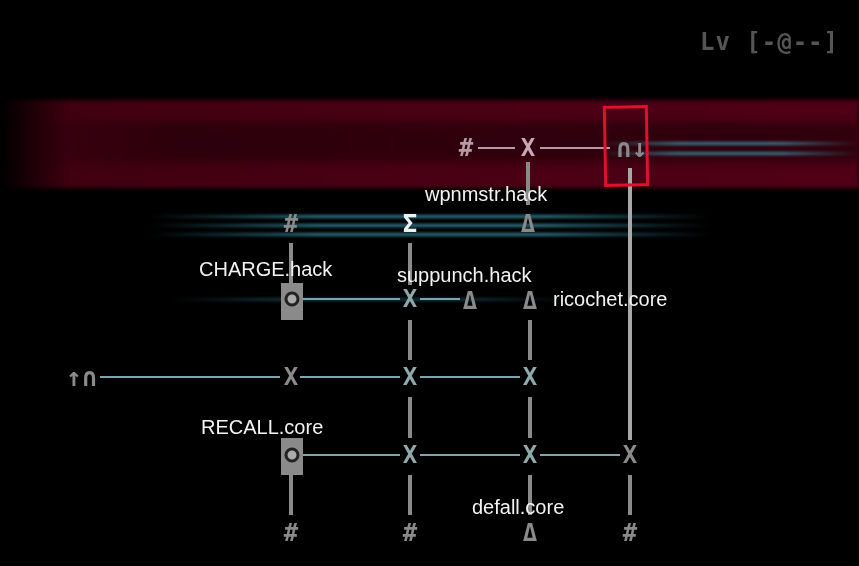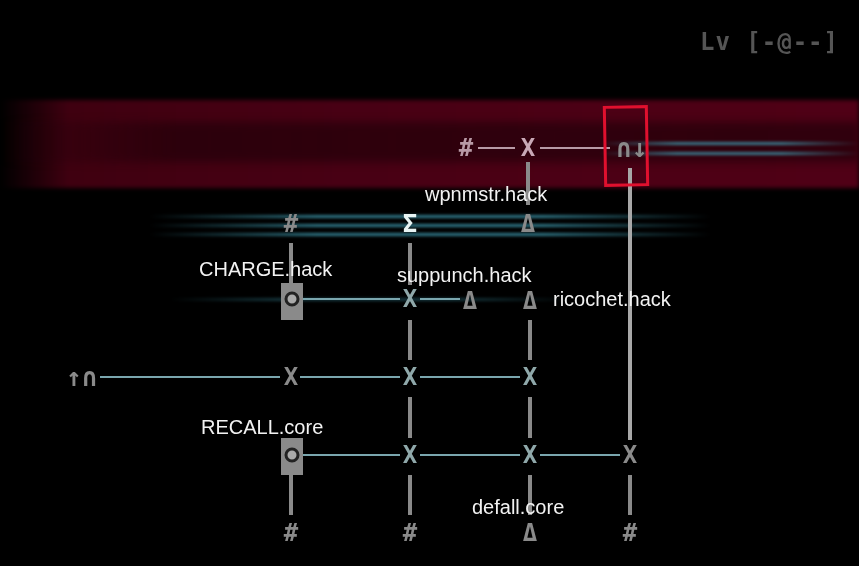--- a/index.html
+++ b/index.html
@@ -98,15 +98,15 @@
     <text x="630" y="533">#</text>
   </g>
 
   <text class="glyph" x="82" y="377" font-size="26" fill="#ffffff">↑∩</text>
   <text class="glyph" x="632" y="148" font-size="26" fill="#ffffff">∩↓</text>
 </svg>
 
 <div class="label" style="left:425px; top:183px;">wpnmstr.hack</div>
 <div class="label" style="left:199px; top:258px;">CHARGE.hack</div>
 <div class="label" style="left:365px; top:264px;margin-left:32px;">suppunch.hack</div>
-<div class="label" style="left:553px; top:288px;">ricochet.hack</div>
+<div class="label" style="left:553px; top:288px;">ricochet.core</div>
 <div class="label" style="left:201px; top:416px;">RECALL.core</div>
 <div class="label" style="left:472px; top:496px;">defall.core</div>
 
 </body></html>

